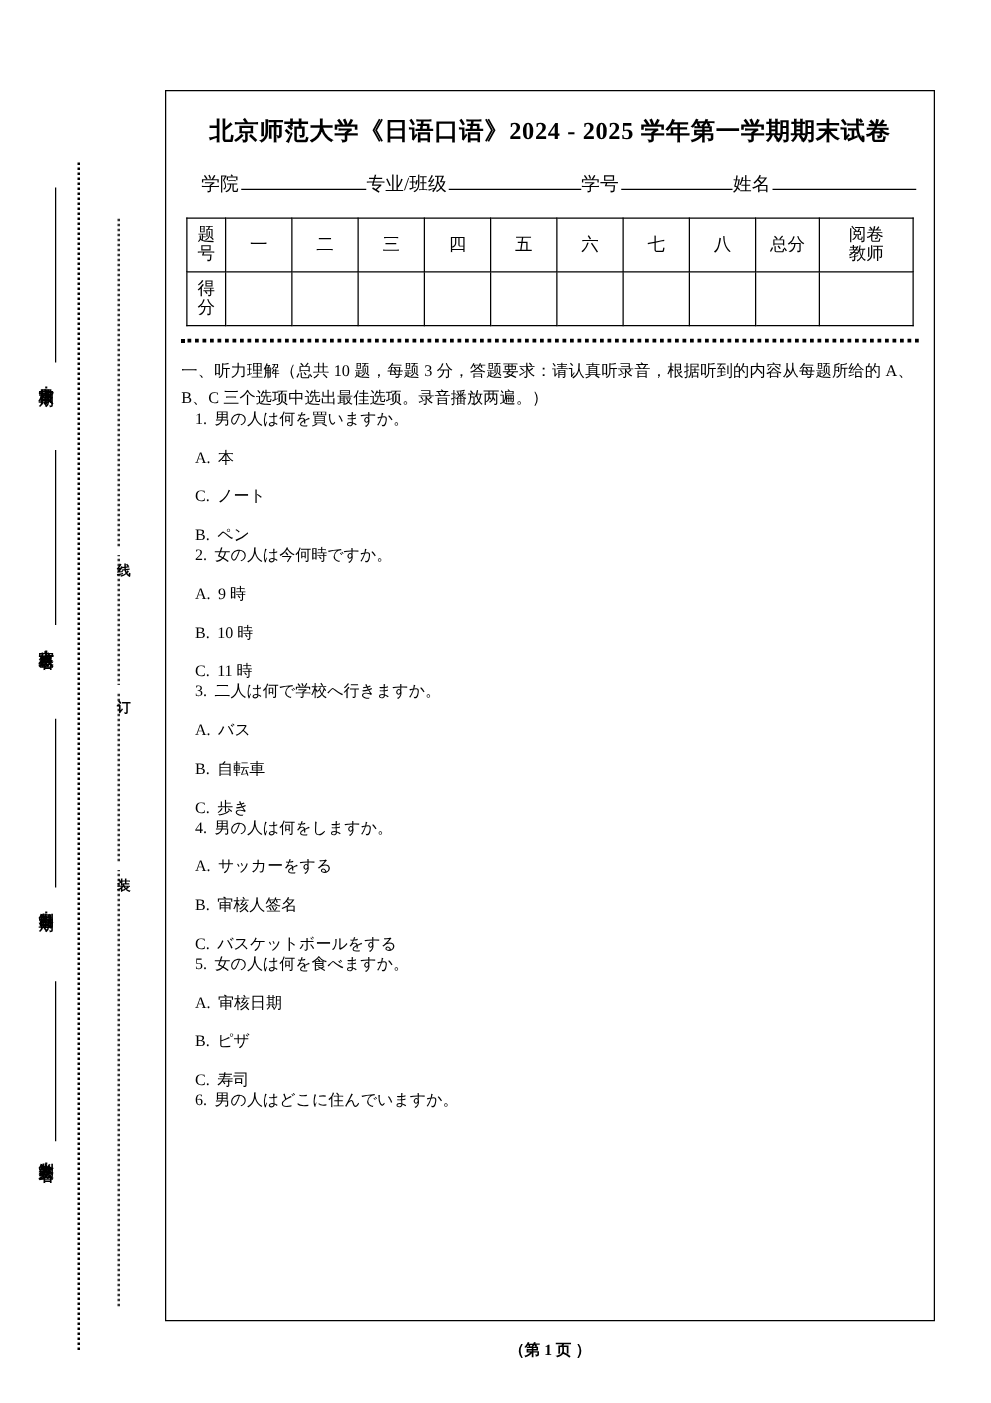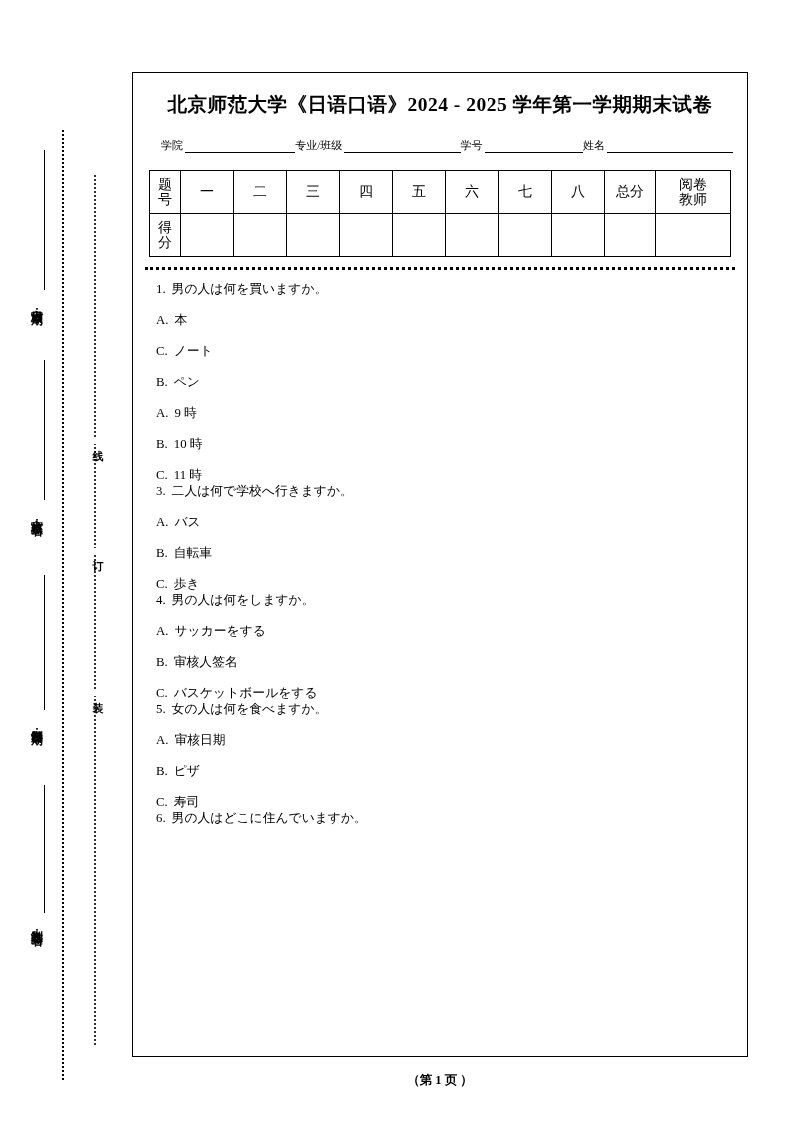--- a/index.html
+++ b/index.html
@@ -102,23 +102,22 @@
     font-size: 19.5px;
     font-weight: bold;
     letter-spacing: 0.5px;
     margin: 18px 0 17px 0;
     font-family: "Liberation Serif", "DejaVu Serif", serif;
   }
 
   
   .ident {
     display: flex;
-    align-items: flex-end;
     margin: 20px 14px 0 28px;
-    font-size: 11px;
+    font-size: 15px;
     white-space: nowrap;
   }
   .ident .lbl { padding-right: 2px; }
   .ident .blank {
     border-bottom: 1px solid #000;
     height: 13px;
   }
   .b-college { width: 112px; }
   .b-major   { width: 118px; }
   .b-sid     { width: 100px; }
@@ -274,34 +273,38 @@
         <td class="totalcol"></td>
         <td class="teachercol"></td>
       </tr>
     </tbody>
   </table>
 
   <div class="sep"></div>
 
   <div class="content">
 
+    <div class="section-head">一、听力理解（总共 10 题，每题 3 分，答题要求：请认真听录音，根据听到的内容从每题所给的 A、B、C 三个选项中选出最佳选项。录音播放两遍。）</div>
 
     <div class="qitem">
       <span class="qnum">1.</span><span>男の人は何を買いますか。</span>
     </div>
     <div class="opt">
       <span class="optlabel">A.</span><span>本</span>
     </div>
     <div class="opt">
       <span class="optlabel">C.</span><span>ノート</span>
     </div>
     <div class="opt">
       <span class="optlabel">B.</span><span>ペン</span>
     </div>
 
+    <div class="qitem">
+      <span class="qnum">2.</span><span>女の人は今何時ですか。</span>
+    </div>
     <div class="opt">
       <span class="optlabel">A.</span><span>9 時</span>
     </div>
     <div class="opt">
       <span class="optlabel">B.</span><span>10 時</span>
     </div>
     <div class="opt">
       <span class="optlabel">C.</span><span>11 時</span>
     </div>
 

